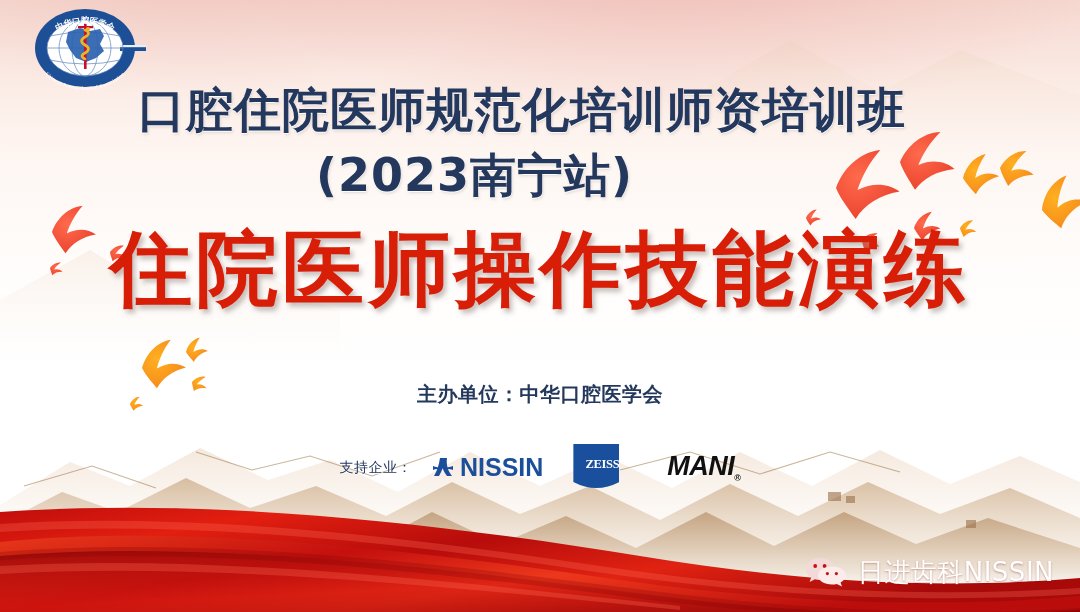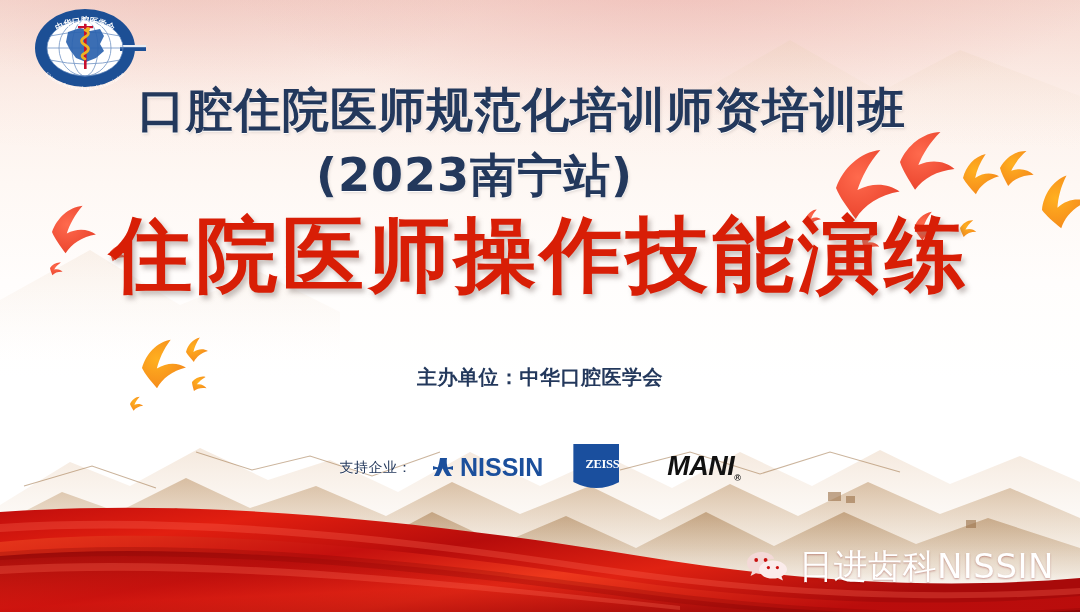--- a/index.html
+++ b/index.html
@@ -31,33 +31,33 @@
     color:#23385c; line-height:1.18;
     text-shadow:0 1px 0 rgba(255,255,255,.9), 1px 2px 3px rgba(120,110,110,.22);
   }
   .sub-title {
     position:absolute; top:148px; left:0; width:949px;
     font-size:46px; font-weight:700; letter-spacing:1px;
     color:#23385c; line-height:1.2;
     text-shadow:0 1px 0 rgba(255,255,255,.9), 1px 2px 3px rgba(120,110,110,.22);
   }
   .headline {
-    position:absolute; top:208px; left:0; width:1080px;
+    position:absolute; top:222px; left:0; width:1080px;
     font-size:82px; font-weight:700; letter-spacing:4px;
     color:#d81e06; line-height:1.15;
     text-shadow:3px 4px 5px rgba(120,105,100,.42);
   }
 
   
   .org-line {
     position:absolute; left:0; width:1080px; text-align:center;
     font-size:20px; font-weight:700; color:#23385c; letter-spacing:.5px;
     text-shadow:0 1px 0 rgba(255,255,255,.85);
   }
-  .org-1 { top:364px; }
+  .org-1 { top:381px; }
   .org-2 { top:407px; }
 
   
   .sponsor-row {
     position:absolute; top:444px; left:0; width:1080px;
     display:flex; align-items:center; justify-content:center; gap:16px;
   }
   .sponsor-label {
     font-size:14px; font-weight:400; color:#23385c; letter-spacing:.5px;
     text-shadow:0 1px 0 rgba(255,255,255,.85);
@@ -86,21 +86,21 @@
     position:relative;
   }
   .mani-r { font-size:9px; font-style:normal; vertical-align:sub; }
 
   
   .watermark {
     position:absolute; right:26px; bottom:22px;
     display:flex; align-items:center; gap:11px;
   }
   .wm-text {
-    color:#fff; font-size:34px; font-weight:400; letter-spacing:.5px;
+    color:#fff; font-size:26px; font-weight:400; letter-spacing:.5px;
     text-shadow:0 1px 2px rgba(120,0,0,.35);
   }
 </style>
 </head>
 <body>
 
 <div id="poster">
 
   <svg class="bg-layer" viewBox="0 0 1080 612" preserveAspectRatio="none">
     <defs>

